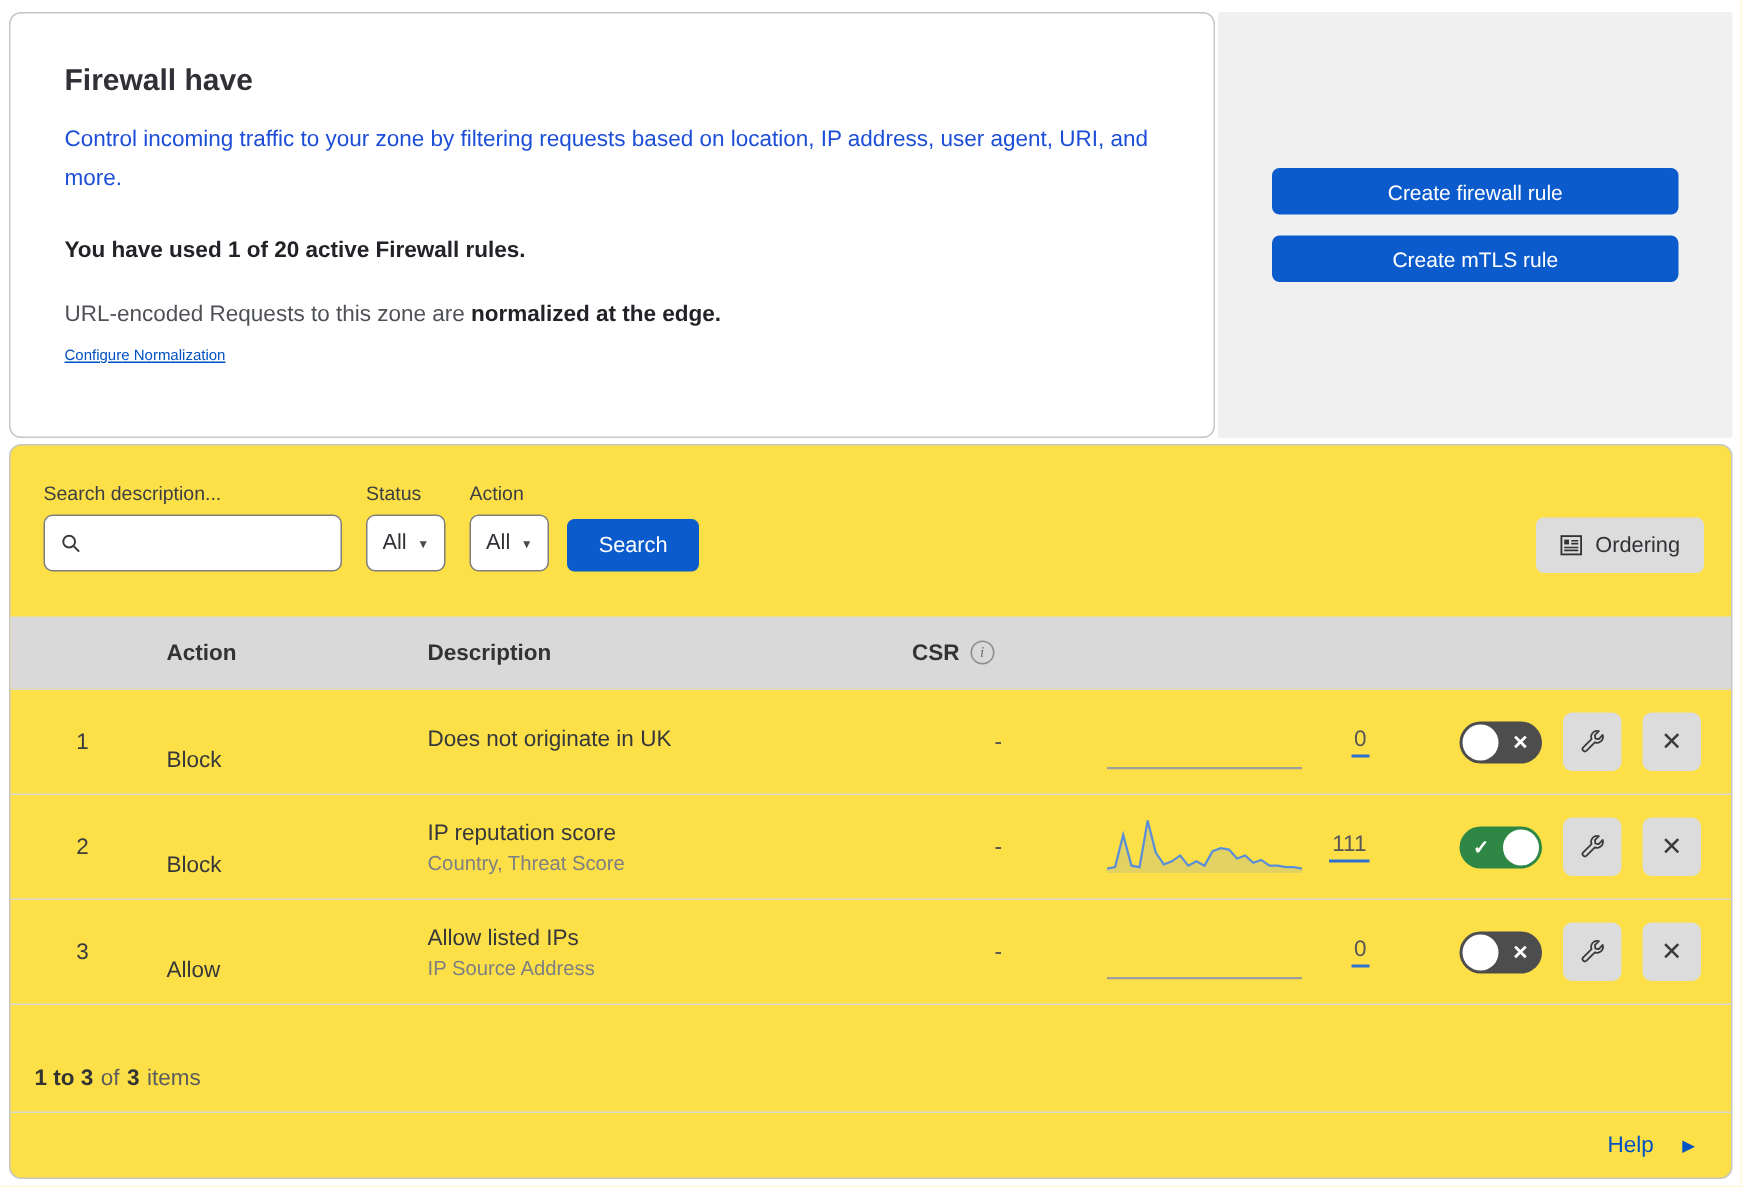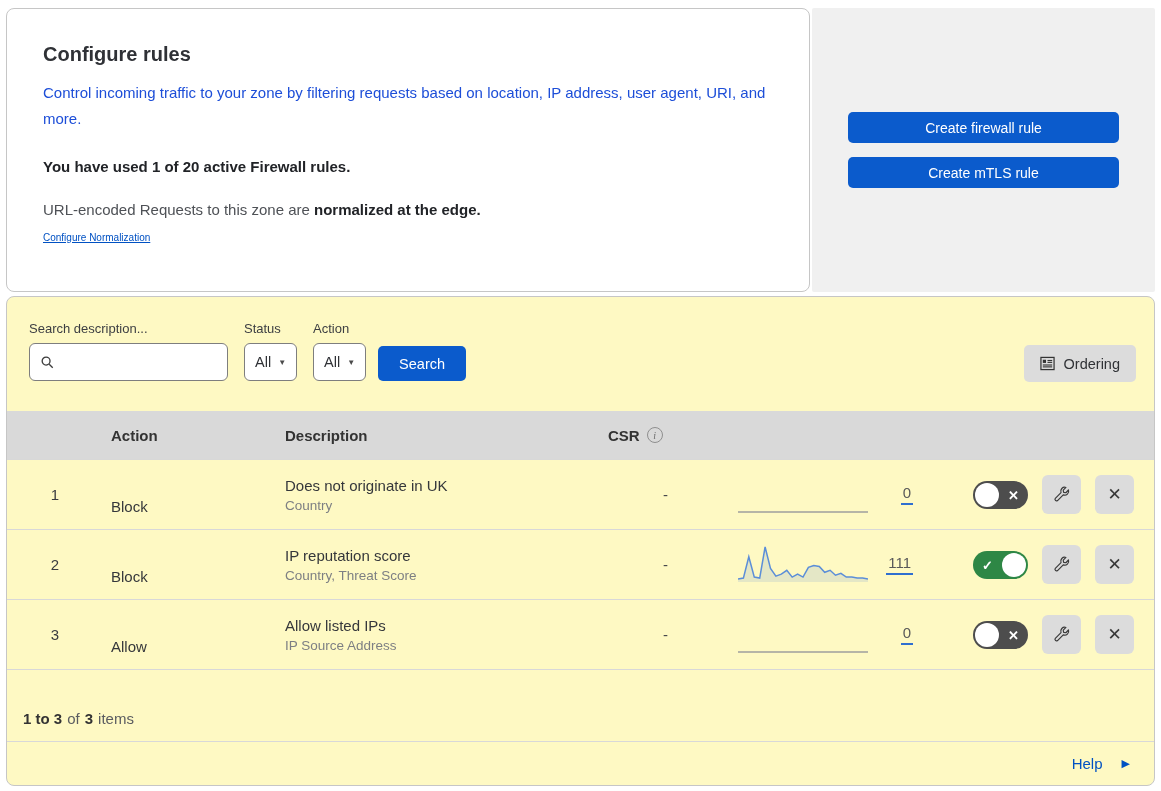--- a/index.html
+++ b/index.html
@@ -18,21 +18,21 @@
 
   
   .cta-panel { position:absolute; left:812px; top:8px; width:343px; height:284px; background:#f0f0f0;
     display:flex; flex-direction:column; align-items:center; gap:14px; padding-top:104px; border-radius:2px; }
   .btn-primary { background:#0b5bcc; color:#fff; border:none; border-radius:5px;
     font-size:14px; font-family:inherit; cursor:pointer; }
   .cta-panel .btn-primary { width:271px; height:31px; }
 
   
   .main-card { position:absolute; left:6px; top:296px; width:1149px; height:490px;
-    border:1px solid #c6c6c6; border-radius:8px; background:#fef9c3; display:flex; flex-direction:column; }
+    border:1px solid #c6c6c6; border-radius:8px; background:#fde047; display:flex; flex-direction:column; }
 
   
   .filters { display:flex; align-items:flex-start; padding:24px 18px 0 22px; height:114px; }
   .fgroup { display:flex; flex-direction:column; }
   .fgroup label { font-size:13px; color:#3c3e42; margin-bottom:7px; }
   .search-group { width:199px; margin-right:16px; }
   .search-box { display:flex; align-items:center; height:38px; border:1px solid #7e7e7e;
     border-radius:6px; padding:0 10px; background:#fff; cursor:text; }
   .search-box input { border:none; outline:none; flex:1; min-width:0; margin-left:8px;
     font-size:14px; font-family:inherit; color:#333; }
@@ -94,21 +94,21 @@
   .help-link { color:#0051c3; font-size:15px; display:flex; align-items:center; gap:19px;
     text-decoration:none; cursor:pointer; }
   .harrow { font-size:11px; }
 </style>
 </head>
 <body>
 
 <div class="page">
 
   <section class="intro-card">
-    <h1>Configure rules</h1>
+    <h1>Firewall have</h1>
     <p class="desc">Control incoming traffic to your zone by filtering requests based on location, IP address, user agent, URI, and more.</p>
     <p class="usage">You have used 1 of 20 active Firewall rules.</p>
     <p class="norm"><span>URL-encoded Requests to this zone are </span><b>normalized at the edge.</b></p>
     <a class="link" href="#">Configure Normalization</a>
   </section>
 
   <aside class="cta-panel">
     <button class="btn-primary">Create firewall rule</button>
     <button class="btn-primary">Create mTLS rule</button>
   </aside>
@@ -163,21 +163,20 @@
         <span class="info">i</span>
       </div>
       <div class="c-controls"></div>
     </div>
 
     <div class="t-row row">
       <div class="c-num">1</div>
       <div class="c-action">Block</div>
       <div class="c-desc">
         <div class="d-title">Does not originate in UK</div>
-        <div class="d-sub">Country</div>
       </div>
       <div class="c-csr">-</div>
       <div class="c-act">
         <svg class="spark" width="130" height="44" viewBox="0 0 130 44">
             <polyline points="0.0,39.0 130.0,39.0" fill="none" stroke="#9e9e9e" stroke-width="1.5"></polyline>
           </svg>
         <a class="count" href="#">0</a>
       </div>
       <div class="c-controls">
         <button class="toggle off">

